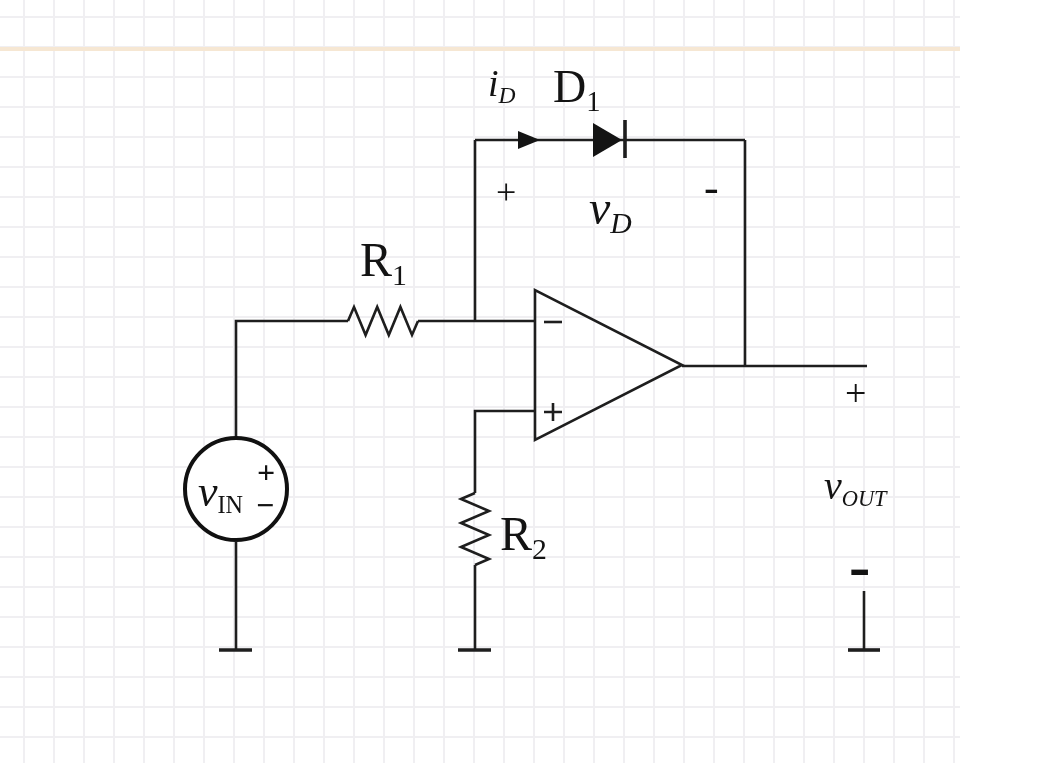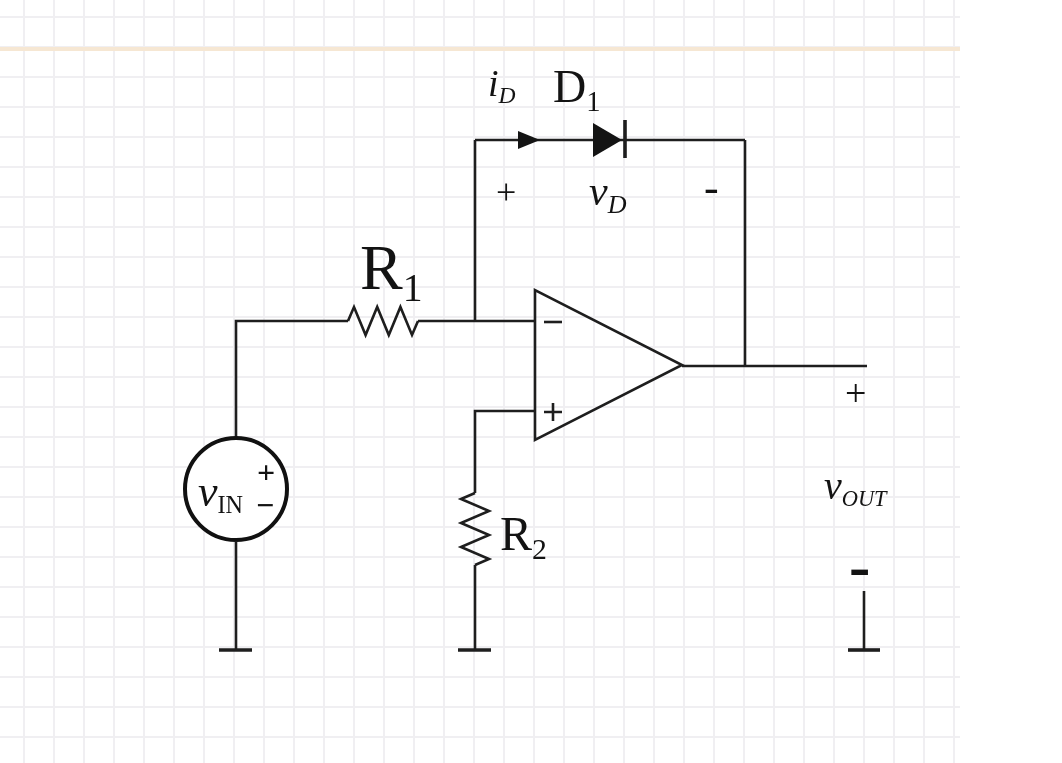--- a/index.html
+++ b/index.html
@@ -80,25 +80,25 @@
     <path class="wire" d="M864,591 L864,649"></path>
     <path class="thick" d="M848,650 L880,650"></path>
   </svg>
 
   <span class="lbl" style="left:488px; top:64px; font-size:38px;"><i>i</i><sub class="sb sb-it">D</sub></span>
 
   <span class="lbl" style="left:553px; top:64px; font-size:46px;"><span>D</span><sub class="sb sb-rm">1</sub></span>
 
   <span class="lbl" style="left:496px; top:174px; font-size:36px;">+</span>
 
-  <span class="lbl" style="left:589px; top:170px; font-size:42px;"><i>v</i><sub class="sb sb-it">D</sub></span>
+  <span class="lbl" style="left:589px; top:184px; font-size:48px;"><i>v</i><sub class="sb sb-it">D</sub></span>
 
   <span class="lbl" style="left:704px; top:166px; font-size:44px;">-</span>
 
-  <span class="lbl" style="left:360px; top:236px; font-size:64px;"><span>R</span><sub class="sb sb-rm">1</sub></span>
+  <span class="lbl" style="left:360px; top:236px; font-size:48px;"><span>R</span><sub class="sb sb-rm">1</sub></span>
 
   <span class="lbl" style="left:500px; top:510px; font-size:48px;"><span>R</span><sub class="sb sb-rm">2</sub></span>
 
   <span class="lbl" style="left:198px; top:470px; font-size:44px;"><i>v</i><sub class="sb sb-rm" style="font-size:55%;">IN</sub></span>
 
   <span class="lbl sign" style="left:257px; top:456px; font-size:32px;">+</span>
 
   <span class="lbl sign" style="left:256px; top:489px; font-size:32px;">−</span>
 
   <span class="lbl" style="left:845px; top:374px; font-size:38px;">+</span>

